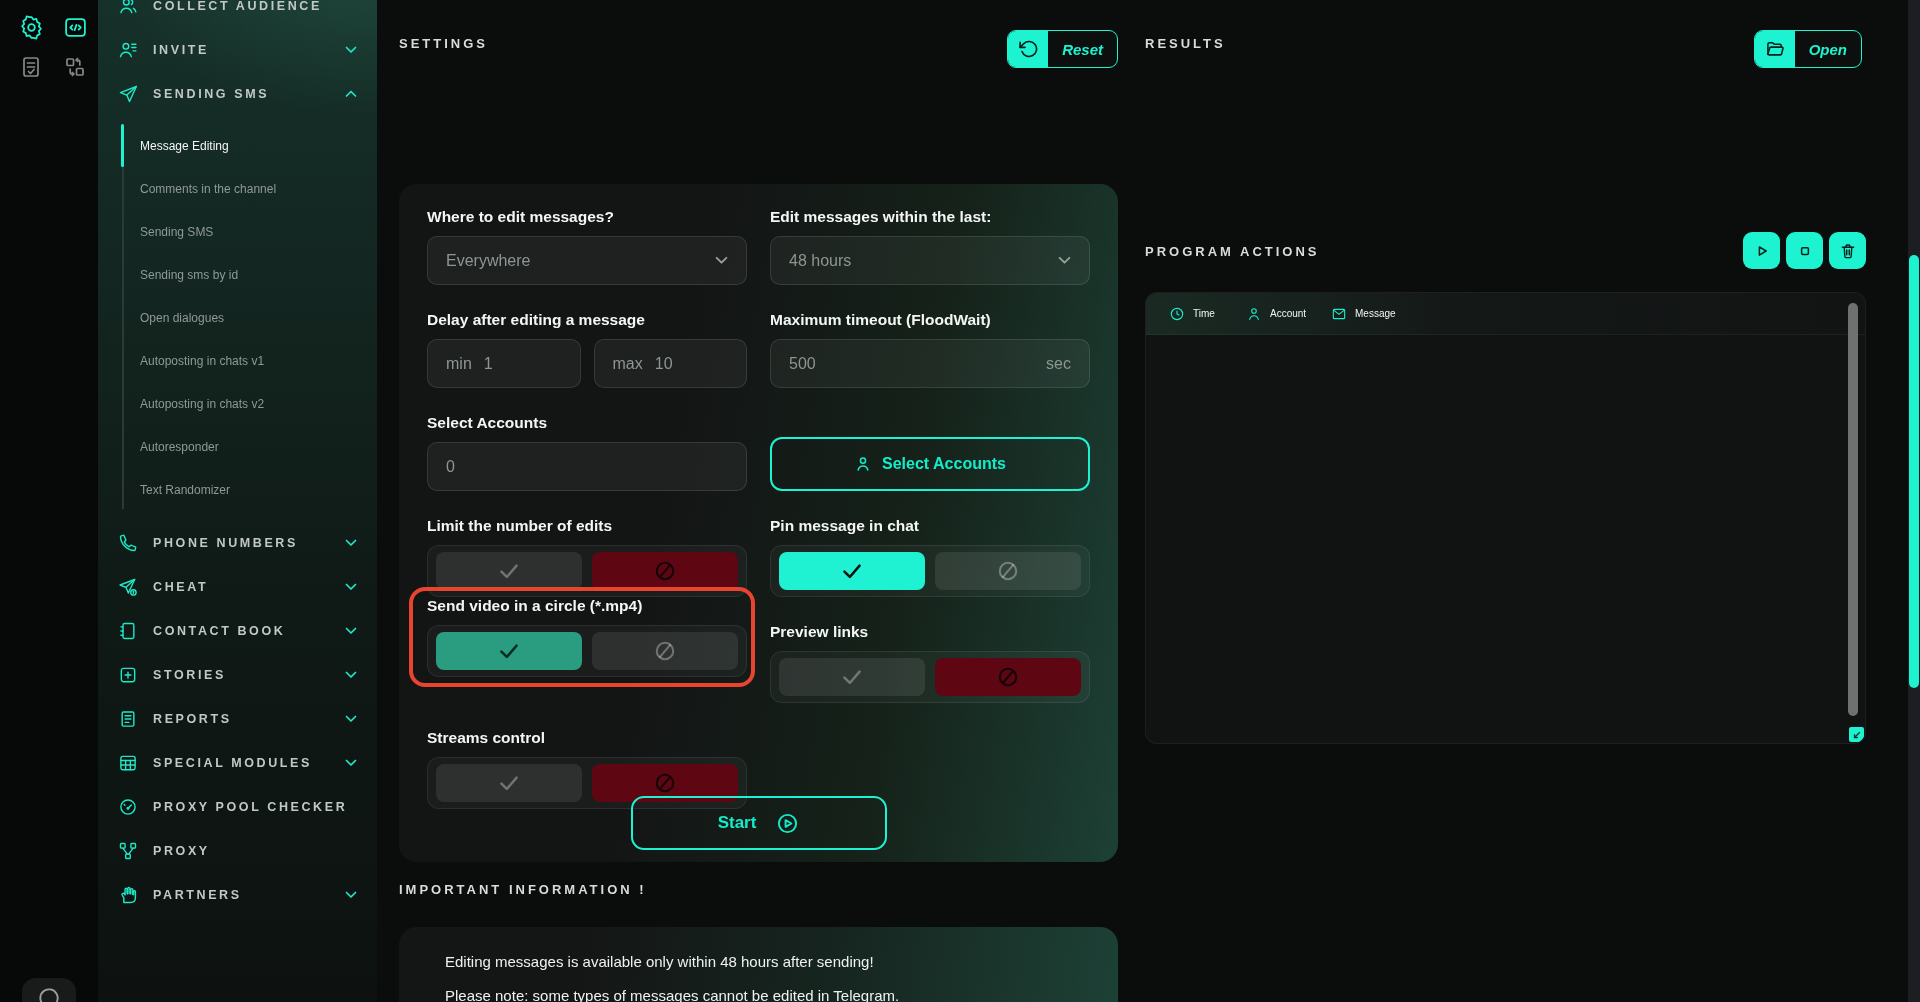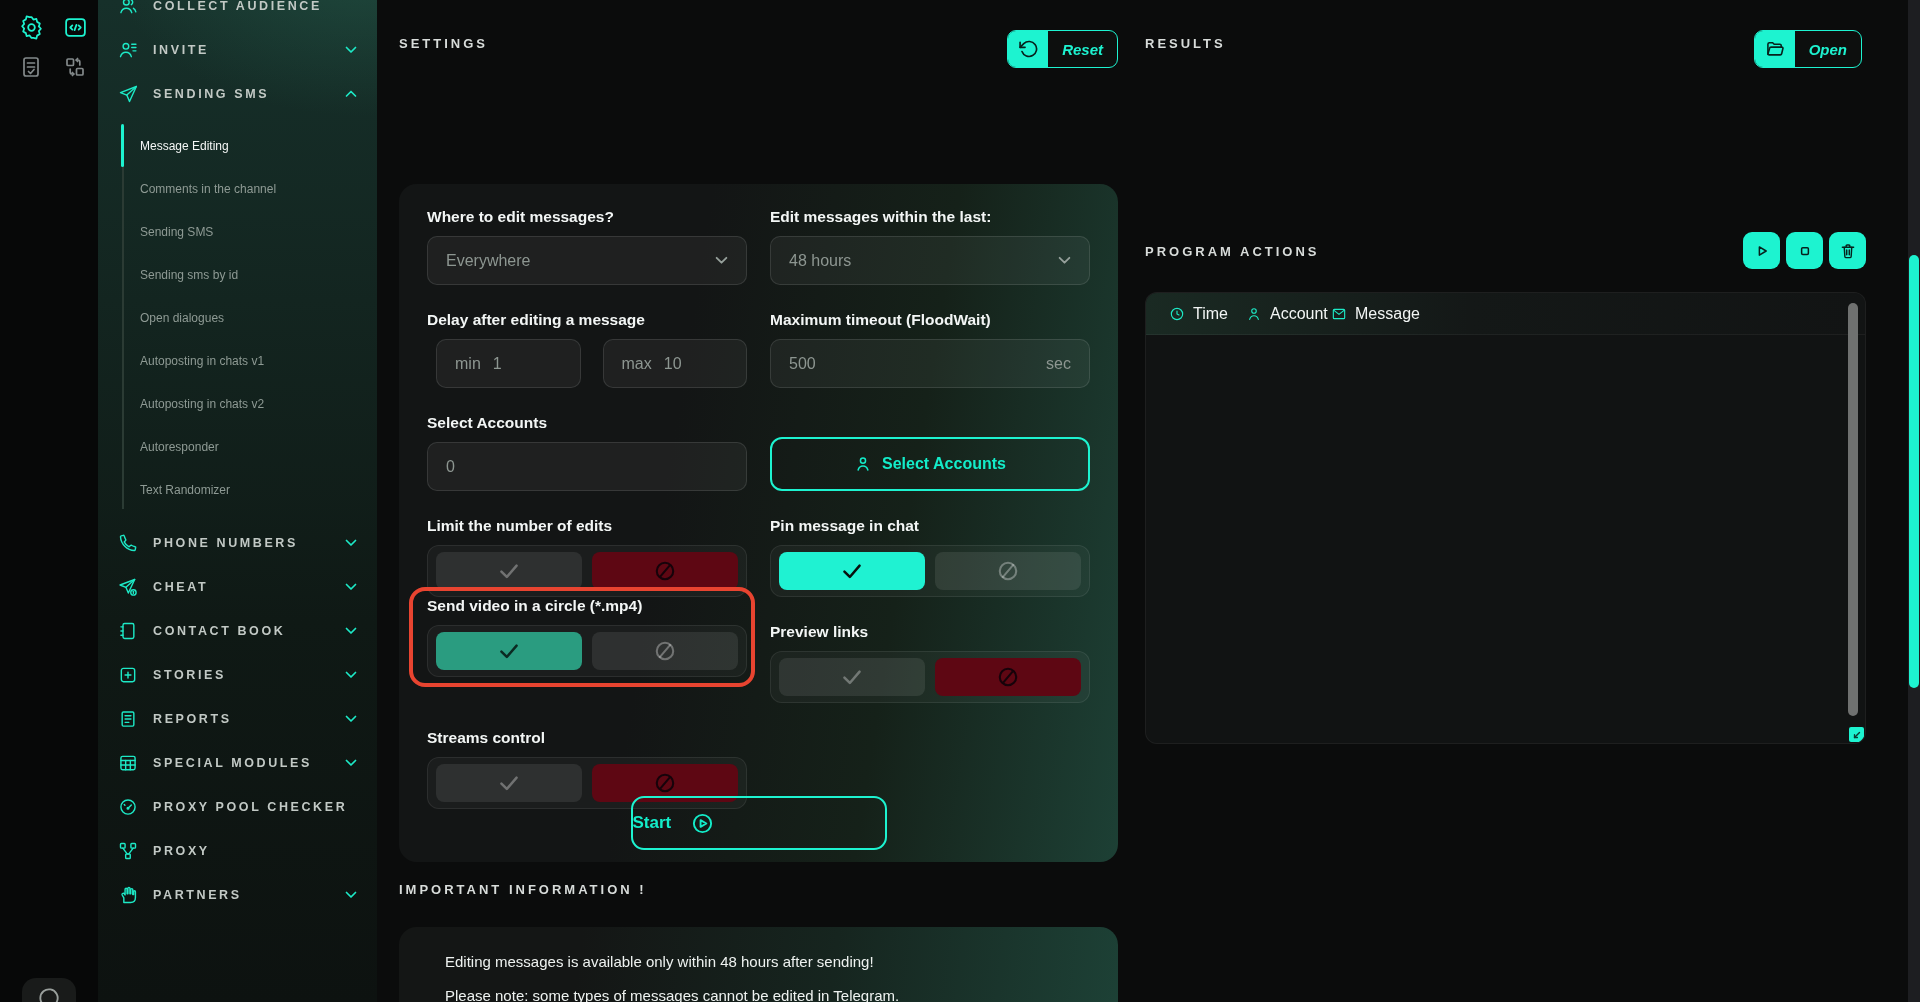--- a/index.html
+++ b/index.html
@@ -57,54 +57,54 @@
   .settings-col { height:1002px; }
   .form-grid { display:grid; grid-template-columns:1fr 1fr; column-gap:23px; }
   .f-label { color:#f3f6f5; font-weight:bold; font-size:15.5px; margin:26px 0 10px 0; }
   .f-label.first { margin-top:0; }
   .field { height:49px; border-radius:10px; background:rgba(255,255,255,0.05);
     border:1px solid rgba(255,255,255,0.11); color:#8d9691; font-size:16px;
     display:flex; align-items:center; padding:0 18px; }
   .field .chev-r { margin-left:auto; color:#96a09b; }
   .field .suffix { margin-left:auto; }
   .two-inputs { display:flex; gap:13px; }
-  .two-inputs .field { flex:1; gap:12px;margin-left:9px; }
+  .two-inputs .field { flex:1; gap:12px; }
   .btn-outline { height:54px; border:2px solid #1df3d0; border-radius:12px; color:#13ecc9;
     display:flex; align-items:center; justify-content:center; gap:10px; font-weight:bold; font-size:16px;
     background:transparent; cursor:pointer; }
   .toggle-box { border-radius:12px; background:rgba(255,255,255,0.035); border:1px solid rgba(255,255,255,0.08);
     padding:6px 8px; display:flex; gap:10px; height:52px; }
   .toggle-btn { flex:1; border-radius:8px; display:flex; align-items:center; justify-content:center; cursor:pointer; }
   .t-dim  { background:rgba(255,255,255,0.085); color:rgba(255,255,255,0.32); }
   .t-teal { background:#1ff2d2; color:#08100d; }
   .t-green{ background:#2a9c80; color:#0b2a22; }
   .t-red  { background:#5e0713; color:#16030a; }
   .hl-wrap { position:relative; }
   .hl-wrap::after { content:""; position:absolute; inset:-10px -8px -10px -18px;
     border:4px solid #e84430; border-radius:16px; pointer-events:none; }
   .start-row { position:absolute; top:796px; left:0; width:719px; display:flex; justify-content:center; }
   .start-btn { width:256px; height:54px; border:2px solid #1df3d0; border-radius:13px; background:transparent;
-    color:#13ecc9; font-weight:bold; font-size:17px; display:flex; align-items:center; gap:20px; cursor:pointer; }
+    color:#13ecc9; font-weight:bold; font-size:17px; display:flex; align-items:center; justify-content:center; gap:20px; cursor:pointer; }
   .imp-title { position:absolute; top:882px; left:0; }
   .info-box { position:absolute; top:927px; left:0; width:719px; height:120px; border-radius:18px;
     padding:26px 46px; background: linear-gradient(97deg, #141615 25%, #16251f 60%, #1d4136 100%);
     font-size:15px; color:#eef2f0; }
   .info-box p + p { margin-top:17px; }
 
   
   .pa-title { position:absolute; top:244px; left:0; }
   .pa-btns { position:absolute; top:232px; right:0; display:flex; gap:6px; }
   .pa-btn { width:37px; height:37px; border-radius:9px; background:#1df3d0; color:#07211c;
     display:flex; align-items:center; justify-content:center; border:none; cursor:pointer; }
   .table { position:absolute; top:292px; left:0; width:721px; height:452px; border-radius:12px;
     background:#111313; border:1px solid rgba(255,255,255,0.055); overflow:hidden; }
   .thead { height:42px; display:flex; align-items:center; padding-left:23px;
     background:linear-gradient(90deg,#1a2a23 0%, #141817 45%, #121414 100%);
     border-bottom:1px solid rgba(255,255,255,0.05); }
-  .th { display:flex; align-items:center; gap:8px; color:#f2f5f4; font-size:16px; }
+  .th { display:flex; align-items:center; gap:8px; color:#f2f5f4; font-size:10px; }
   .th .th-ic { color:#1de9c6; }
   .th-time { width:77px; } .th-account { width:85px;align-items:center; }
   .tbl-scroll { position:absolute; right:7px; top:10px; width:10px; height:413px; border-radius:5px; background:#6f7170; }
   .resize-handle { position:absolute; right:1px; bottom:1px; width:15px; height:15px; background:#1df3d0;
     color:#0b3a30; display:flex; align-items:center; justify-content:center; border-radius:2px; cursor:nwse-resize; }
 
   
   .page-scrollbar { position:absolute; right:0; top:0; width:12px; height:100%; background:#1d1e21; z-index:5; }
   .page-thumb { position:absolute; left:1px; top:255px; width:10px; height:433px; border-radius:6px; background:#1df3d0; }
 </style>

